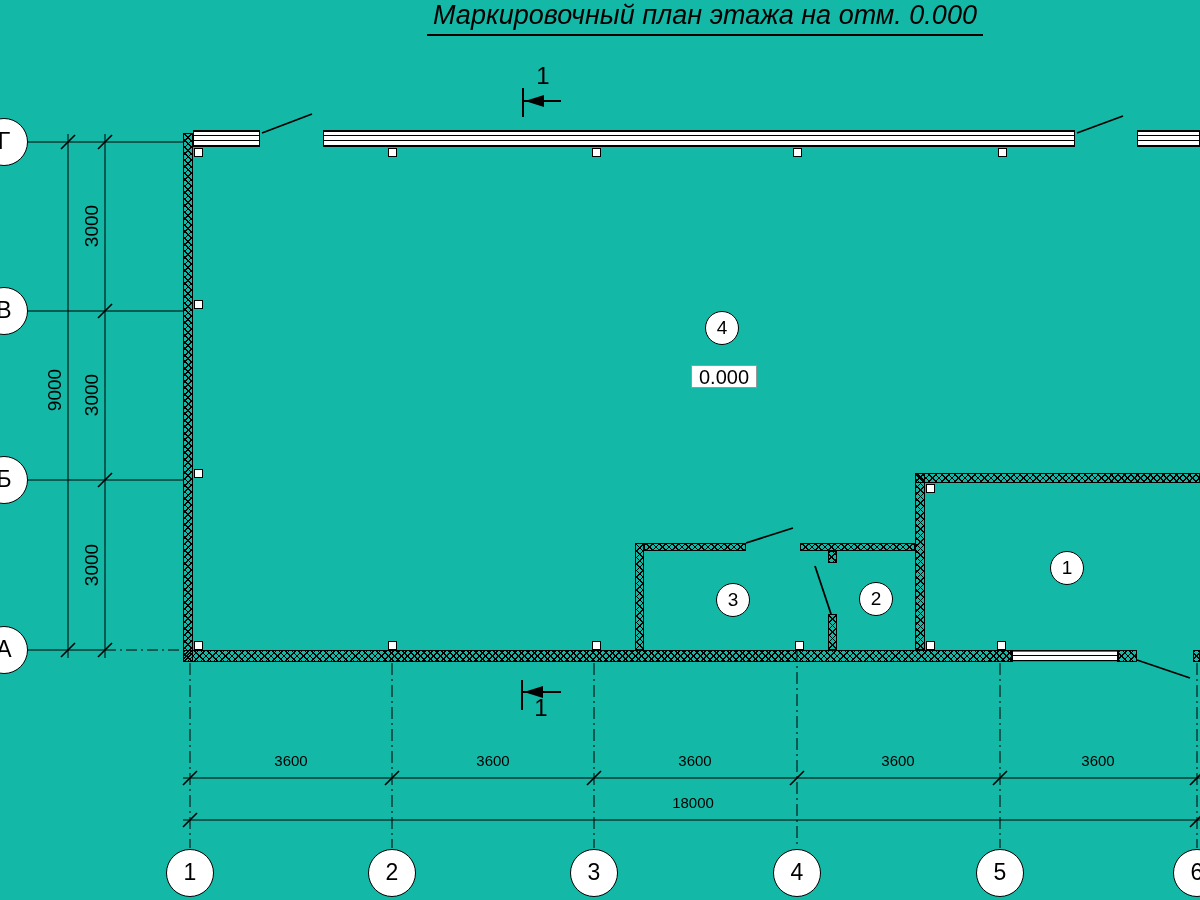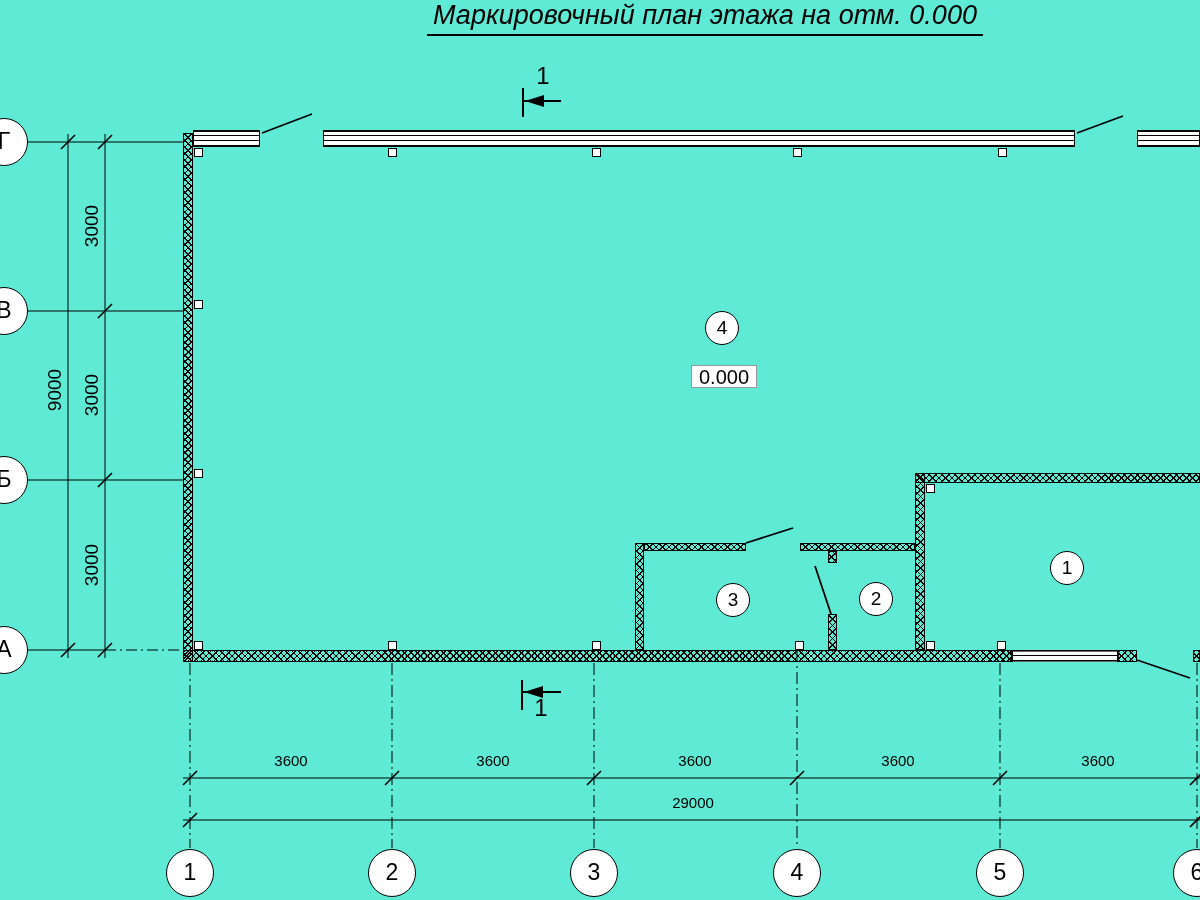--- a/index.html
+++ b/index.html
@@ -1,16 +1,16 @@
 <!DOCTYPE html>
 <html><head>
 <meta charset="utf-8">
 <style>
   html,body{margin:0;padding:0;background:#fff;}
-  #stage{position:relative;width:1200px;height:900px;background:#5eead4;overflow:hidden;
+  #stage{position:relative;width:1200px;height:900px;background:#14b8a6;overflow:hidden;
          font-family:"Liberation Sans", sans-serif;color:#000;}
   
   .wall{position:absolute;box-sizing:border-box;border:1.5px solid #000;
     background:
       repeating-linear-gradient(45deg,#000 0 1.3px,transparent 1.3px 4.6px),
       repeating-linear-gradient(135deg,#000 0 1.3px,transparent 1.3px 4.6px);}
   
   .win{position:absolute;box-sizing:border-box;height:17px;
     border-left:1.5px solid #000;border-right:1.5px solid #000;background-color:#fff;
     background-image:linear-gradient(#000,#000),linear-gradient(#000,#000),
@@ -165,20 +165,20 @@
   <div class="bub" style="left:-20px;top:118px;">Г</div>
   <div class="bub" style="left:-20px;top:287px;">В</div>
   <div class="bub" style="left:-20px;top:456px;">Б</div>
   <div class="bub" style="left:-20px;top:626px;">А</div>
 
   <div class="dim" style="left:251px;top:752px;">3600</div>
   <div class="dim" style="left:453px;top:752px;">3600</div>
   <div class="dim" style="left:655px;top:752px;">3600</div>
   <div class="dim" style="left:858px;top:752px;">3600</div>
   <div class="dim" style="left:1058px;top:752px;">3600</div>
-  <div class="dim" style="left:653px;top:794px;">29000</div>
+  <div class="dim" style="left:653px;top:794px;">18000</div>
 
   <div class="vdim" style="left:51px;top:216px;">3000</div>
   <div class="vdim" style="left:51px;top:385px;">3000</div>
   <div class="vdim" style="left:51px;top:555px;">3000</div>
   <div class="vdim" style="left:14px;top:380px;">9000</div>
 
 </div>
 
 </body></html>

